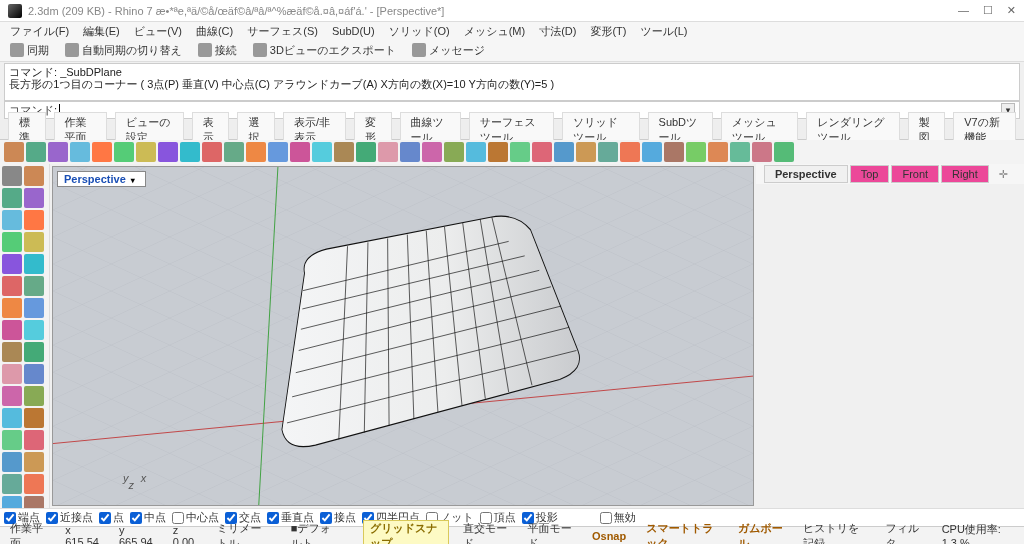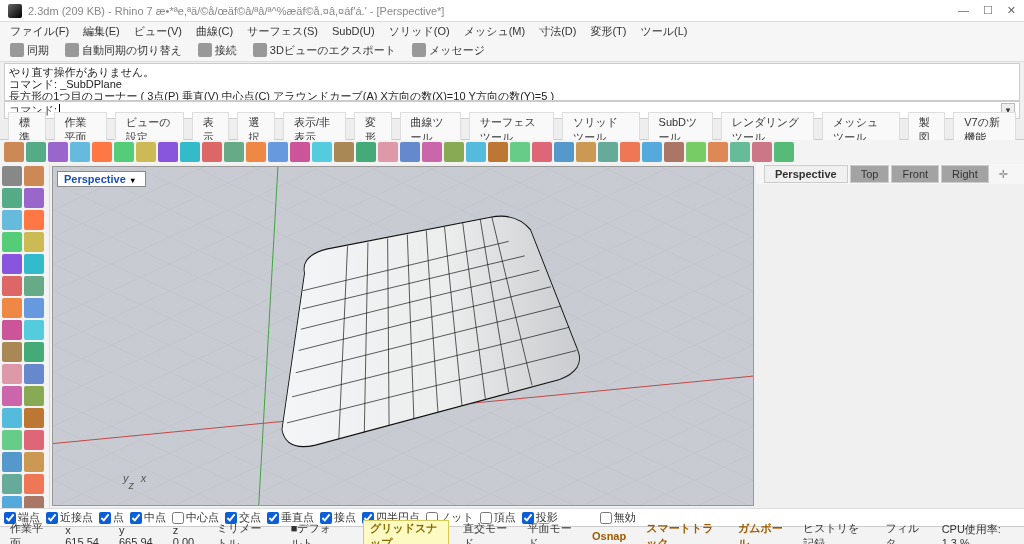--- a/index.html
+++ b/index.html
@@ -23,21 +23,21 @@
 .maintool { height: 24px; background: #f3f3f3; display: flex; align-items: center; padding: 0 4px; gap: 2px; flex-wrap: nowrap; overflow: hidden; }
 .ticon { width: 20px; height: 20px; border-radius: 2px; flex-shrink: 0; cursor: pointer; }
 .middle { flex: 1; display: flex; min-height: 0; }
 .sidetools { width: 50px; background: #f3f3f3; display: flex; flex-wrap: wrap; align-content: flex-start; padding: 2px; gap: 2px; border-right: 1px solid #ddd; }
 .sideicon { width: 20px; height: 20px; border-radius: 2px; cursor: pointer; }
 .viewwrap { flex: 1; display: flex; min-width: 0; }
 .viewport { flex: 1; position: relative; background: #c8ccd2; overflow: hidden; border: 1px solid #999; margin: 2px; }
 .viewlabel { position: absolute; top: 4px; left: 4px; background: #fff; border: 1px solid #888; padding: 1px 10px 1px 6px; color: #1a4fb5; font-weight: bold; z-index: 10; }
 .viewlabel::after { content: "▾"; margin-left: 5px; font-size: 8px; color: #000; }
 .vtabs { height: 20px; background: #f6f6f6; display: flex; align-items: center; padding: 0 8px; gap: 2px; }
-.vtab { padding: 2px 10px; border: 1px solid #ccc; background: #a3a3a3; cursor: pointer; }
+.vtab { padding: 2px 10px; border: 1px solid #ccc; background: #ec4899; cursor: pointer; }
 .vtab.active { background: #f0f0f0; font-weight: bold; }
 .plusbtn { padding: 2px 8px; cursor: pointer; color: #888; }
 .osnap { height: 18px; background: #fff; display: flex; align-items: center; padding: 0 4px; gap: 6px; border-top: 1px solid #ddd; }
 .check { display: flex; align-items: center; gap: 2px; }
 .check input { width: 12px; height: 12px; accent-color: #0a5fd6; }
 .statusbar { height: 18px; background: #f3f3f3; display: flex; align-items: center; padding: 0 4px; gap: 8px; border-top: 1px solid #ccc; font-size: 10px; }
 .sbox { padding: 0 6px; }
 .sbox.hl { background: #fdfac4; border: 1px solid #d9c95a; color: #8a6d00; font-weight: bold; }
 .sbox.warn { color: #a05a00; font-weight: bold; }
 svg.scene { position: absolute; inset: 0; width: 100%; height: 100%; }
@@ -87,21 +87,20 @@
       <div class="qicon"></div>
       <span>3Dビューのエクスポート</span>
     </div>
     <div class="qtool">
       <div class="qicon"></div>
       <span>メッセージ</span>
     </div>
   </div>
 
 <div class="cmdhistory" id="cmdhistory">
-    <div>やり直す操作がありません。</div>
     <div>コマンド: _SubDPlane</div>
     <div>長方形の1つ目のコーナー ( 3点(P)  垂直(V)  中心点(C)  アラウンドカーブ(A)  X方向の数(X)=10  Y方向の数(Y)=5 )</div>
   </div>
 <div class="cmdline">
   <span>コマンド:</span>
   <span class="cursor"></span>
   <span class="scrollbtn">▾</span>
 </div>
 
 <div class="tabstrip" id="tabstrip">
@@ -109,22 +108,22 @@
     <span>作業平面</span>
     <span>ビューの設定</span>
     <span>表示</span>
     <span>選択</span>
     <span>表示/非表示</span>
     <span>変形</span>
     <span>曲線ツール</span>
     <span>サーフェスツール</span>
     <span>ソリッドツール</span>
     <span>SubDツール</span>
+    <span>メッシュツール</span>
     <span>レンダリングツール</span>
-    <span>メッシュツール</span>
     <span>製図</span>
     <span>V7の新機能</span>
   </div>
 
 <div class="maintool" id="maintool">
     <div class="ticon" style="background: rgb(204, 136, 85);"></div>
     <div class="ticon" style="background: rgb(85, 170, 136);"></div>
     <div class="ticon" style="background: rgb(153, 102, 204);"></div>
     <div class="ticon" style="background: rgb(102, 187, 221);"></div>
     <div class="ticon" style="background: rgb(255, 119, 68);"></div>

